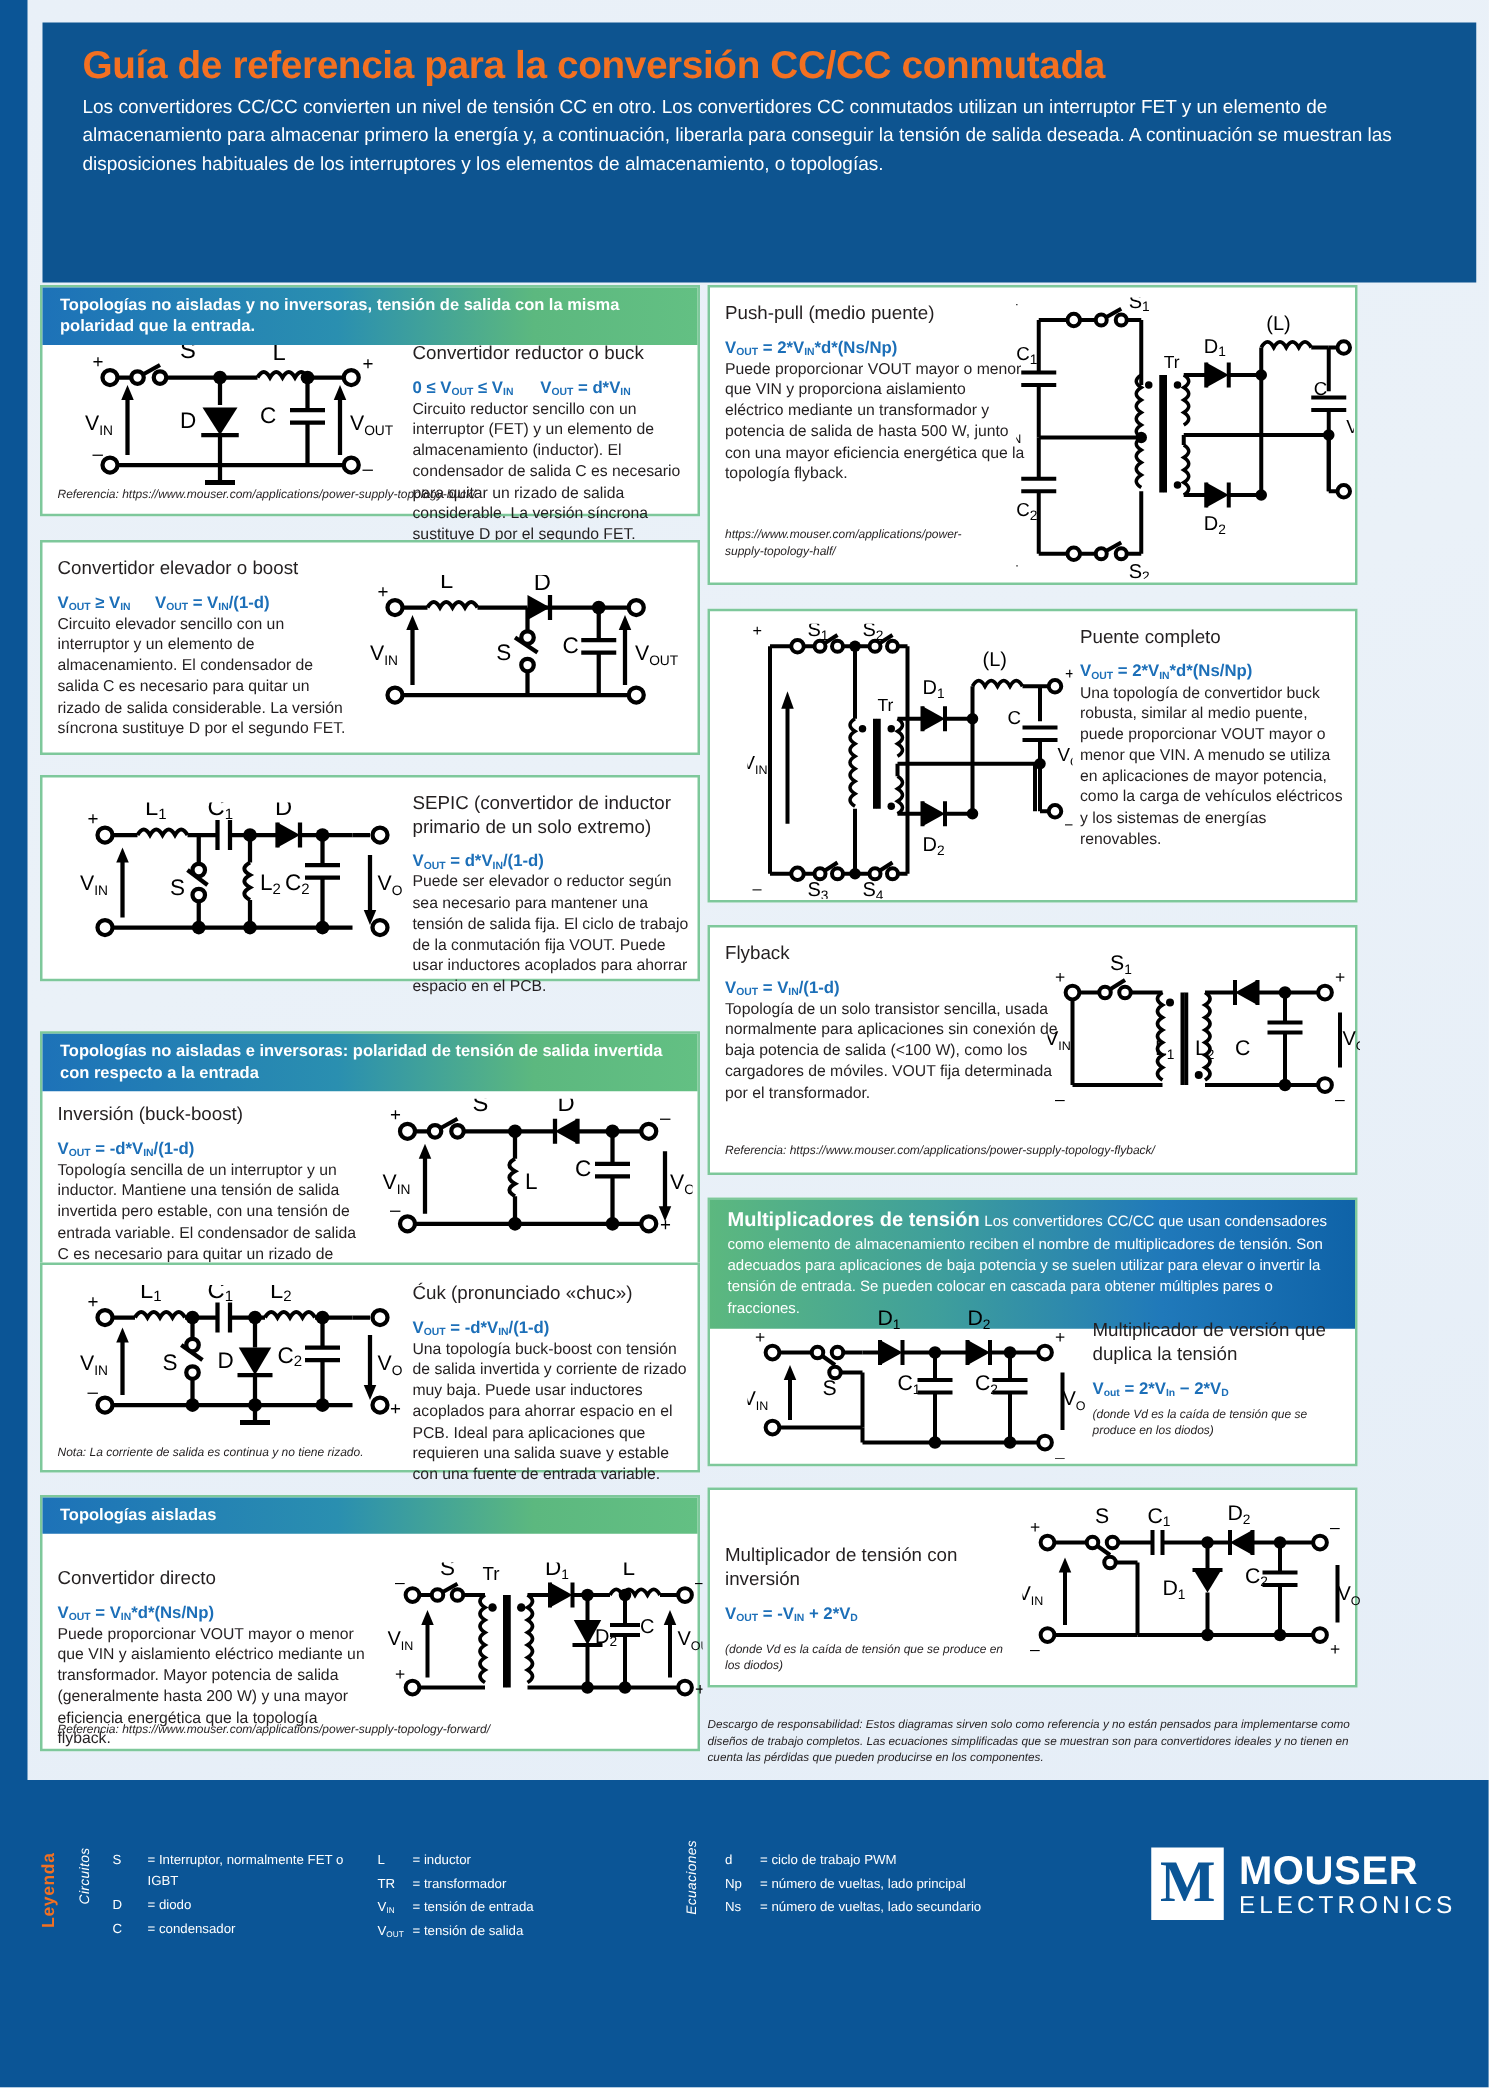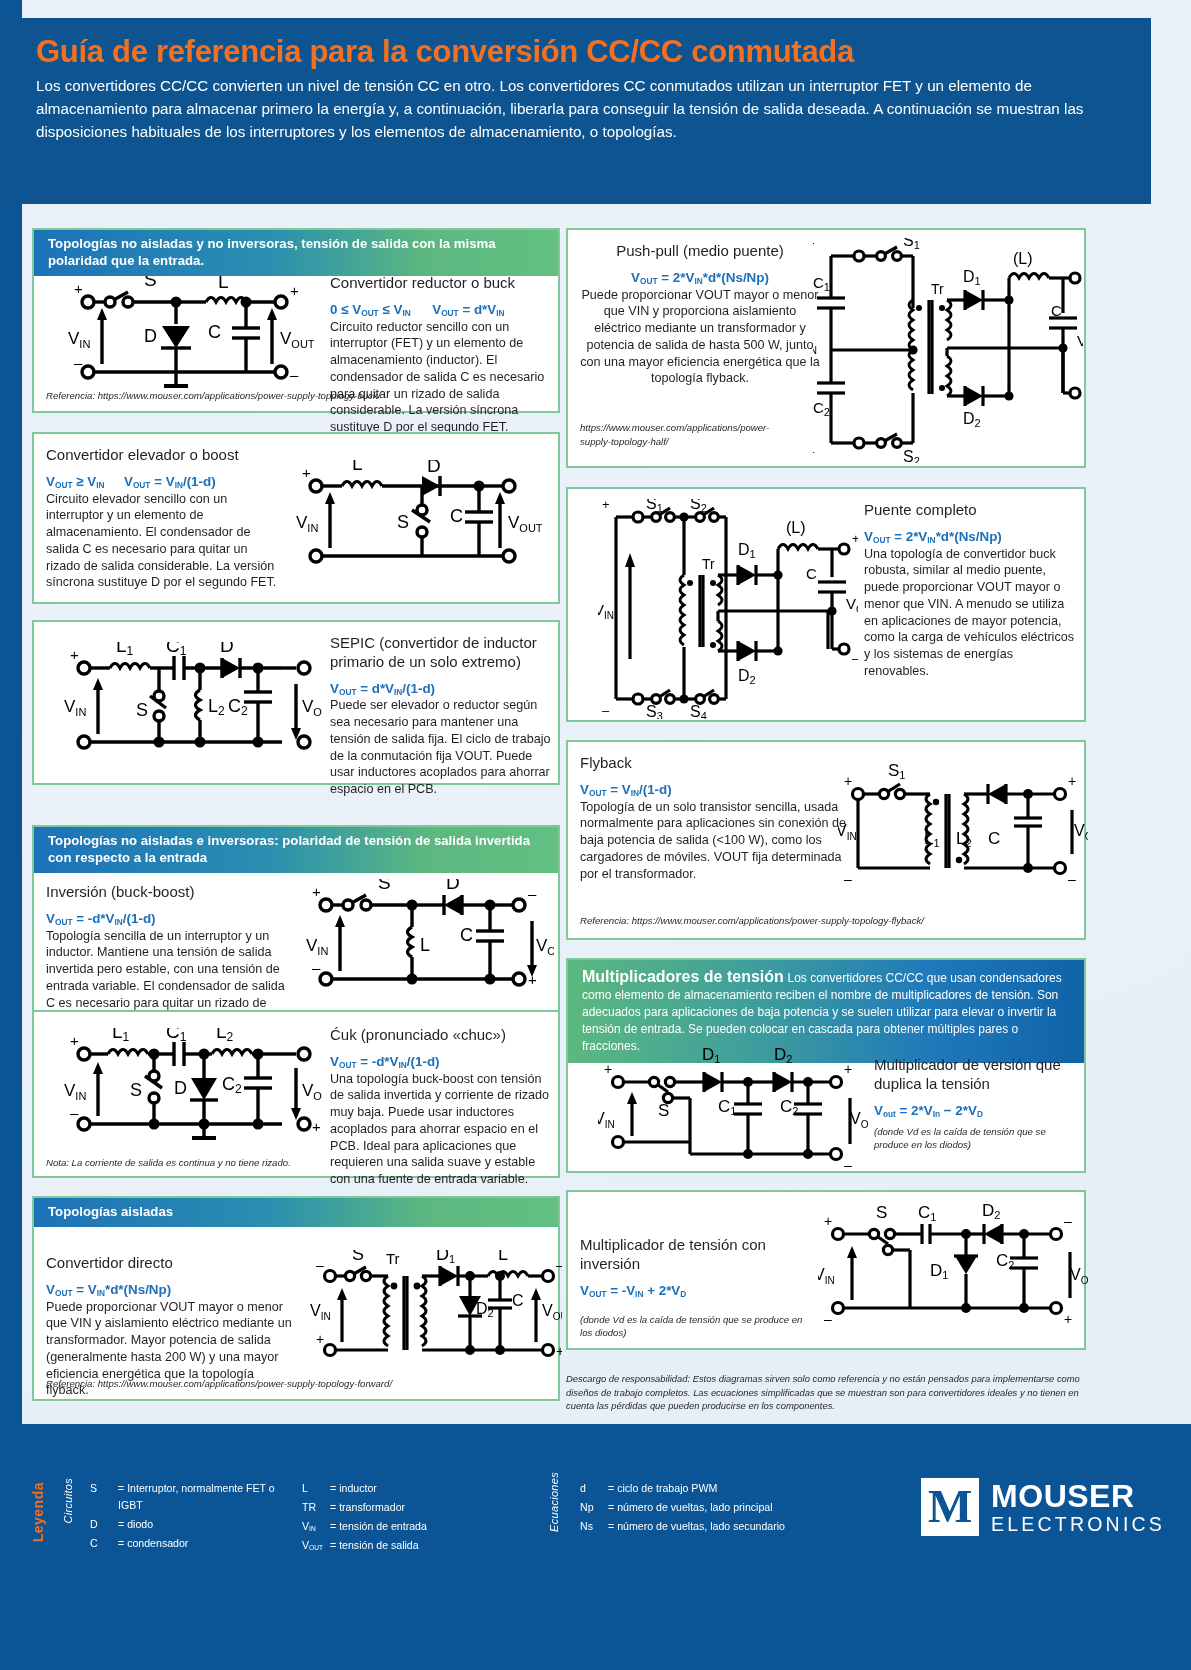--- a/index.html
+++ b/index.html
@@ -11,21 +11,21 @@
   }
   .page { position: relative; width: 1191px; height: 1670px;
           background:
             linear-gradient(115deg, rgba(255,255,255,.55) 0 2px, transparent 2px 26px),
             linear-gradient(62deg, rgba(255,255,255,.38) 0 3px, transparent 3px 40px),
             linear-gradient(160deg, #e9f0f8 0%, #eaf1f8 40%, #e4edf7 100%);
   }
   .leftbar { position:absolute; left:0; top:0; width:22px; height:1424px; background:#0b5596; }
 
   
-  .header { position:absolute; left:4px; top:18px; width:1147px; height:186px; background:#0d5490; }
+  .header { position:absolute; left:34px; top:18px; width:1147px; height:208px; background:#0d5490; }
   .header h1 { color:#f37021; font-size:31px; font-weight:bold; letter-spacing:-.3px;
                margin:16px 0 0 32px; }
   .header p { color:#fff; font-size:15.2px; line-height:1.52; margin:4px 32px 0 32px; }
   .card { position:absolute; background:#fff; border:2px solid #7ec89b; }
   .band { color:#fff; font-weight:bold; font-size:13.2px; line-height:1.28;
           padding:6px 10px 6px 14px; }
   .band-blue-green { background:linear-gradient(to right,#1d72b8 0%, #2a8fb0 45%, #5cb87f 75%, #63c083 100%); }
   .band-green-blue { background:linear-gradient(to right,#5cb87f 0%, #3f9f9b 35%, #2079ba 70%, #0f63a8 100%); }
 
   .ttl { font-size:15px; color:#231f20; line-height:1.25; }
@@ -446,21 +446,21 @@
           <text x="6" y="94" font-size="14">+</text>
         <text x="246" y="20" font-size="14">–</text>
           <text x="246" y="106" font-size="14">+</text>
         <text x="0" y="66" font-size="16">V<tspan font-size="10" dy="4">IN</tspan></text>
         <text x="232" y="66" font-size="16">V<tspan font-size="10" dy="4">OUT</tspan></text>
       </g>
     </svg>
   </div>
 
   <div class="card" style="left:566px; top:228px; width:520px; height:240px;">
-    <div style="position:absolute; left:12px; top:12px; width:240px;text-align:center;">
+    <div style="position:absolute; left:12px; top:12px; width:240px;">
       <div class="ttl">Push-pull (medio puente)</div>
       <div class="eq">V<sub>OUT</sub> = 2*V<sub>IN</sub>*d*(Ns/Np)</div>
       <div class="bod">Puede proporcionar VOUT mayor o menor que VIN y proporciona aislamiento eléctrico mediante un transformador y potencia de salida de hasta 500 W, junto con una mayor eficiencia energética que la topología flyback.</div>
     </div>
     <div class="url" style="position:absolute; left:12px; bottom:18px; width:180px;">https://www.mouser.com/applications/power-supply-topology-half/</div>
     <svg class="fig" style="left:245px; top:8px;" width="270" height="225" viewBox="0 0 270 225">
       <g stroke="#000" stroke-width="3.2" fill="none">
         <line x1="18" y1="18" x2="46" y2="18"></line>
           <line x1="18" y1="18" x2="18" y2="60"></line>
         <line x1="18" y1="155" x2="18" y2="205"></line>

